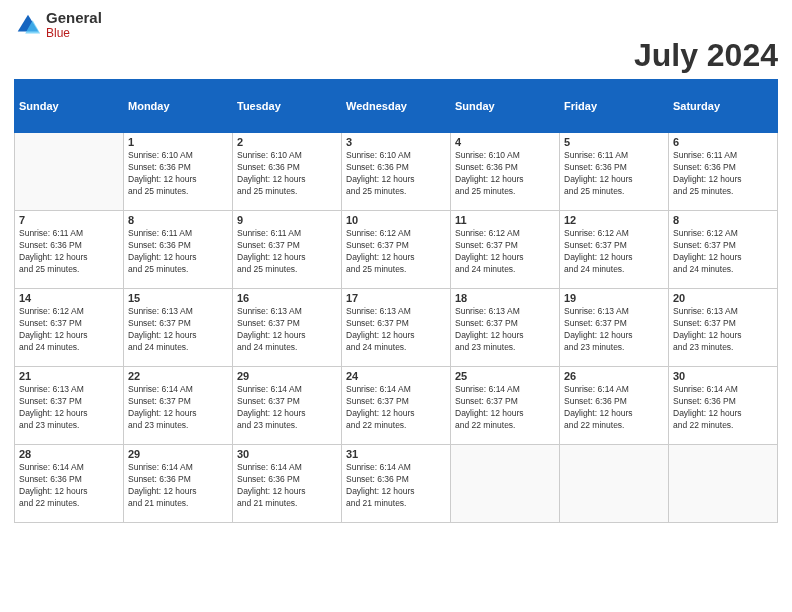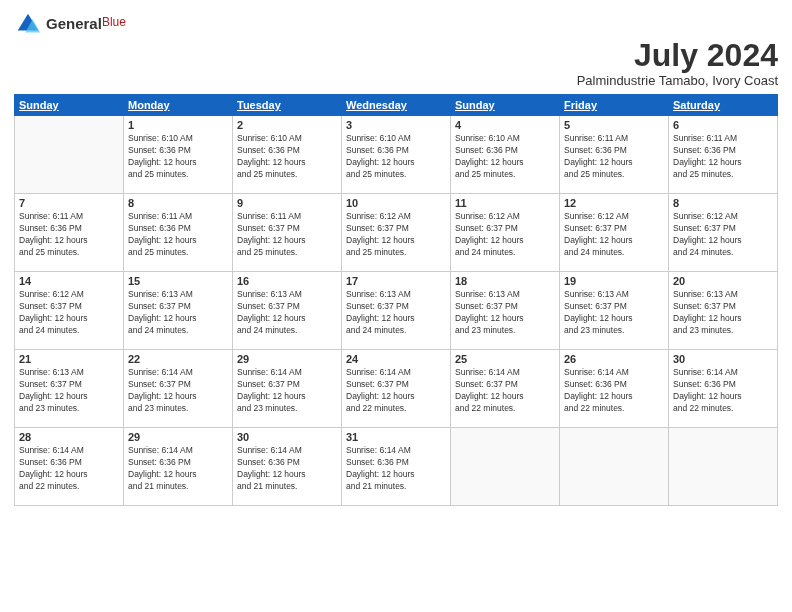--- a/index.html
+++ b/index.html
@@ -22,21 +22,21 @@
       align-items: flex-start;
       margin-bottom: 6px;
     }
     .logo {
       display: flex;
       align-items: center;
       gap: 4px;
     }
     .logo-text {
       display: flex;
-      flex-direction: row;
+      flex-direction: column;
       line-height: 1.1;
     }
     .logo-general {
       font-size: 15px;
       font-weight: bold;
       color: #333;
     }
     .logo-blue {
       font-size: 12px;
       font-weight: normal;
@@ -63,24 +63,23 @@
     table {
       width: 100%;
       border-collapse: collapse;
       table-layout: fixed;
     }
     th {
       background: #1565c0;
       color: #fff;
       font-size: 11px;
       font-weight: bold;
-      padding: 4px 4px;
+      padding: 20px 4px;
       text-align: left;
       border: 1px solid #1565c0;
-      text-decoration: underline;
     }
     td {
       border: 1px solid #ccc;
       vertical-align: top;
       padding: 3px 4px;
       font-size: 9px;
       color: #333;
       height: 78px;
     }
     td.empty {
@@ -109,21 +108,20 @@
         <polygon points="15,4 26,22 4,22" fill="#1565c0"></polygon>
         <polygon points="20,10 28,24 12,24" fill="#4fc3f7" opacity="0.7"></polygon>
       </svg>
       <div class="logo-text">
         <span class="logo-general">General</span>
         <span class="logo-blue">Blue</span>
       </div>
     </div>
     <div class="title-block">
       <div class="cal-title">July 2024</div>
-      <div class="cal-subtitle">Palmindustrie Tamabo, Ivory Coast</div>
     </div>
   </div>
 
   <table>
     <thead>
       <tr>
         <th><span>Sunday</span></th>
         <th><span>Monday</span></th>
         <th><span>Tuesday</span></th>
         <th><span>Wednesday</span></th>

